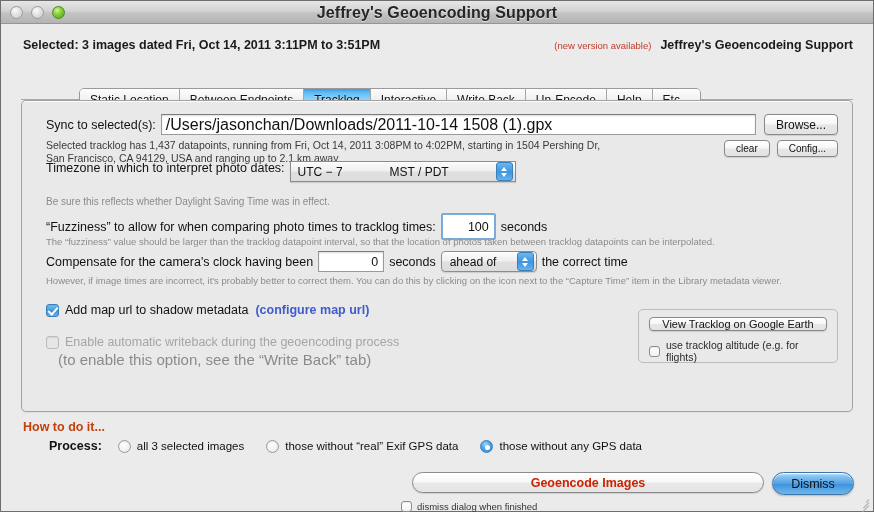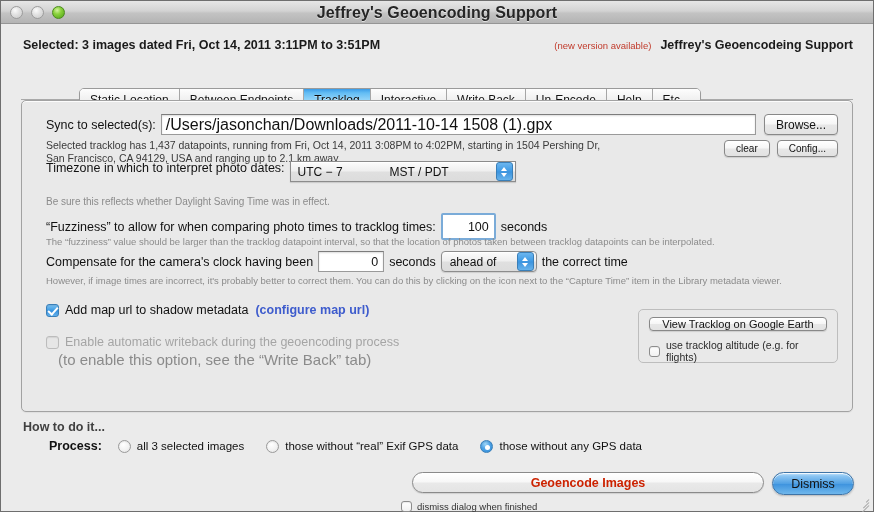--- a/index.html
+++ b/index.html
@@ -248,21 +248,21 @@
     padding: 7px 10px;
   }
   .ge-btn { height: 19px; font-size: 11px; padding: 0 12px; margin: 0 auto; }
   .ge-chk { display: flex; align-items: center; margin-top: 8px; }
   .ge-chk .cbox { width: 11px; height: 11px; flex: 0 0 11px; }
   .ge-chk span { font-size: 10.5px; color: #2b2b2b; }
 
   
   .howto {
     position: absolute; left: 22px; top: 396px;
-    font-size: 12.5px; font-weight: bold; color: #404040;
+    font-size: 12.5px; font-weight: bold; color: #c2410c;
   }
   .process-row {
     position: absolute; left: 48px; top: 415px;
     display: flex; align-items: center;
   }
   .process-label { font-size: 12.5px; font-weight: bold; color: #111; margin-right: 16px; }
   .radio-opt { display: flex; align-items: center; margin-right: 22px; }
   .radio {
     width: 13px; height: 13px; border-radius: 50%;
     border: 1px solid #9a9a9a;

